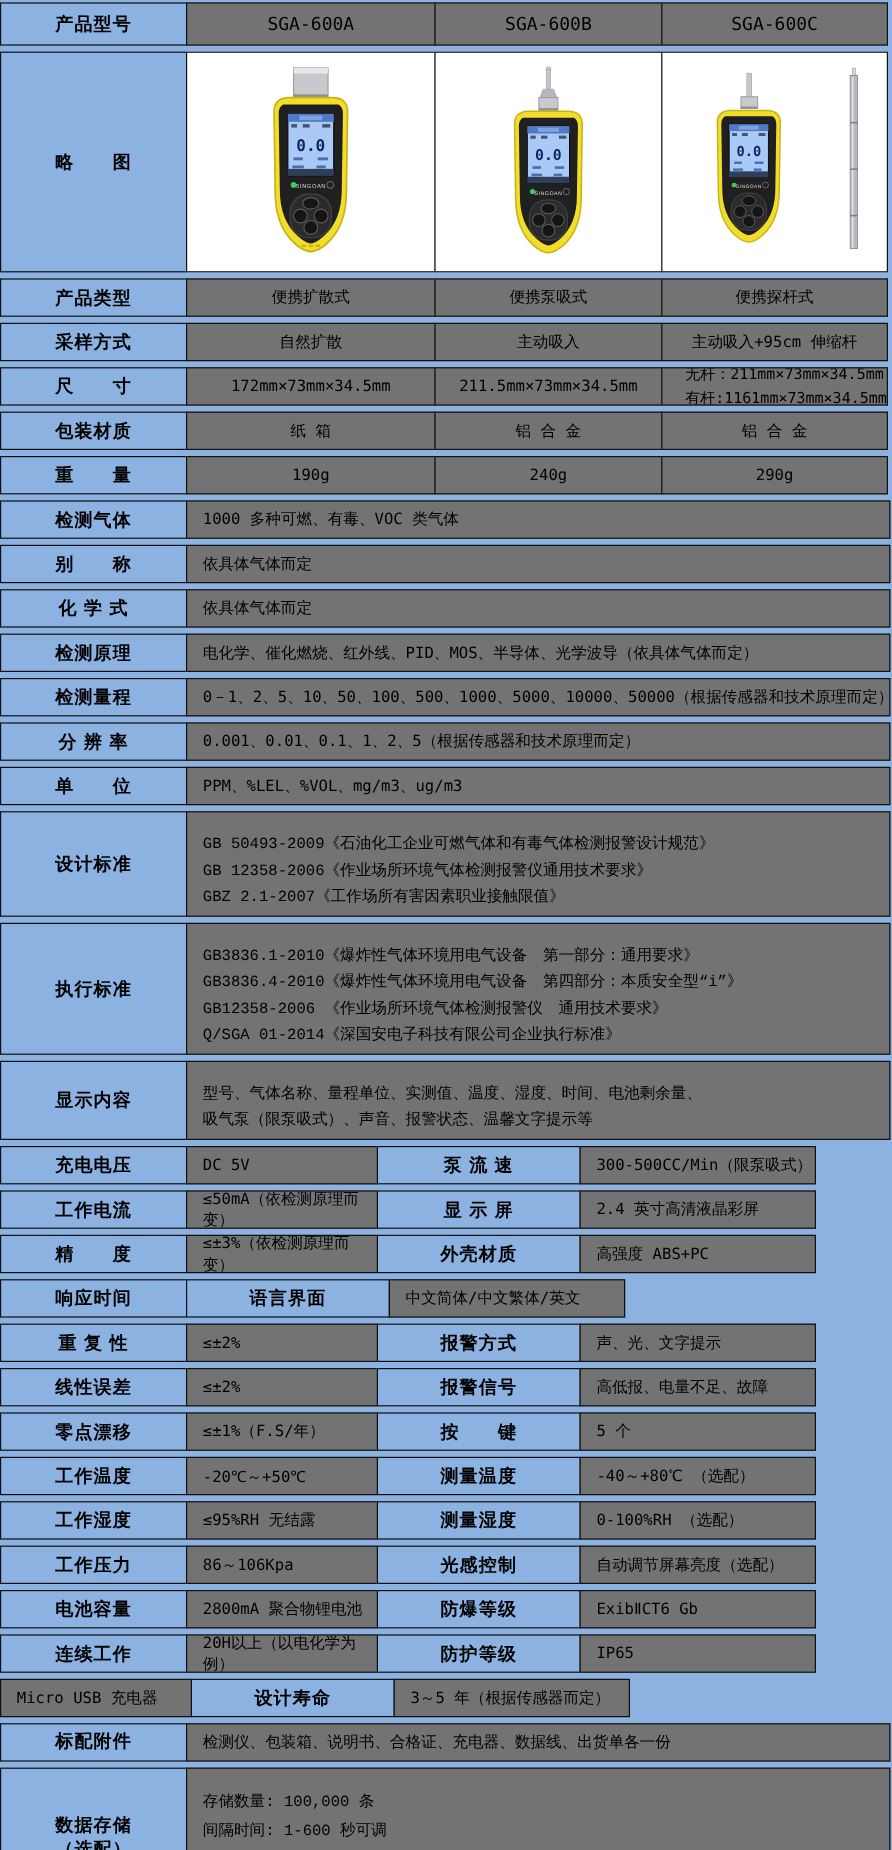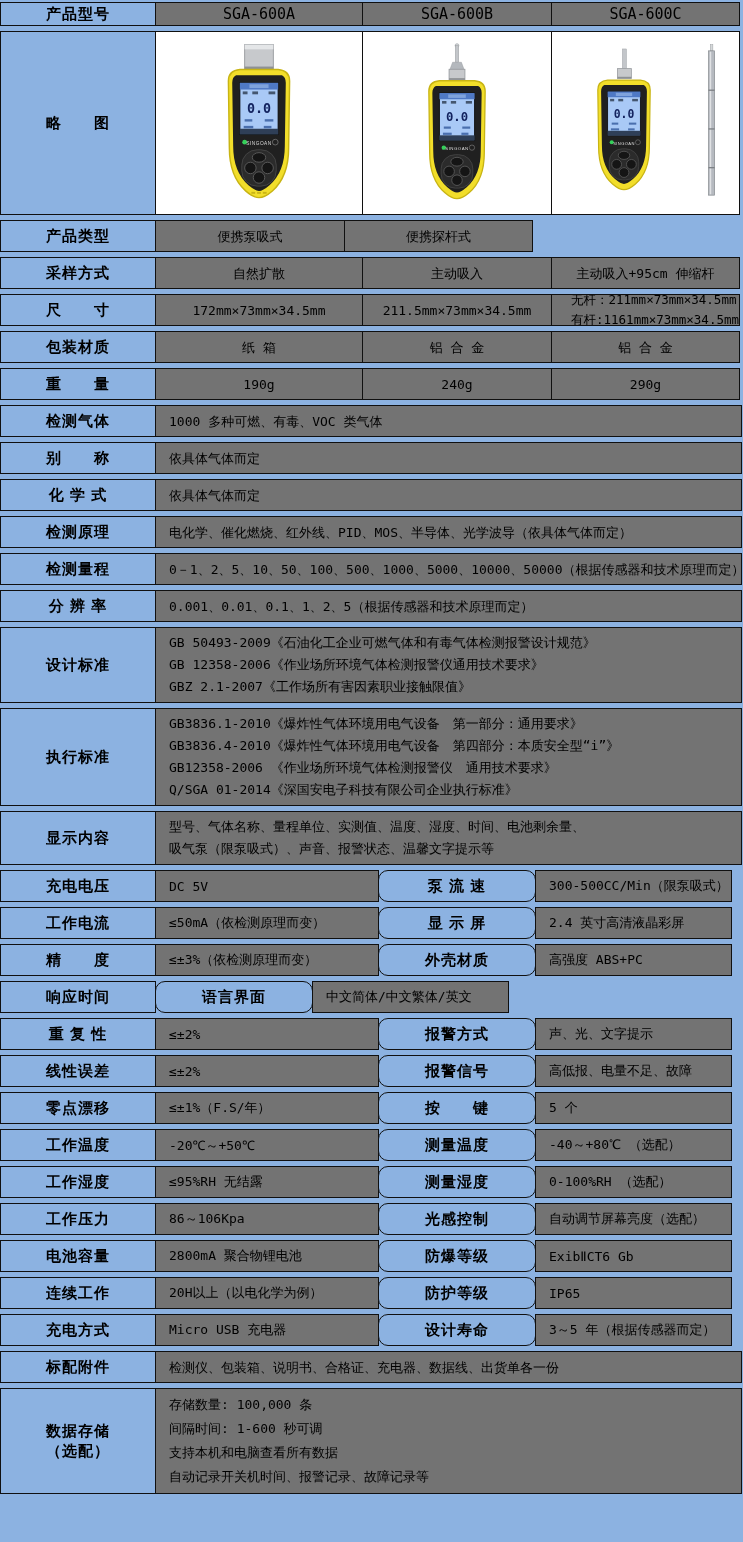--- a/index.html
+++ b/index.html
@@ -21,30 +21,30 @@
     font-size:13px;
   }
   .center{align-items:center;text-align:center;}
   .left{padding-left:13px;}
   .white{background:#FFFFFF;align-items:center;justify-content:center;}
   .w-label{width:156px;flex:none;}
   .w-p1{width:208px;flex:none;}
   .w-p2{width:190px;flex:none;}
   .w-p3{width:189px;flex:none;}
   .w-rest{width:587px;flex:none;}
-  .w-d1{width:224px;flex:none;}
-  .w-d2{width:158px;flex:none;border-radius:10px;}
+  .w-d1{width:160px;flex:none;}
+  .w-d2{width:170px;flex:none;}
   .w-d3{width:197px;flex:none;}
-  .r-header{height:24px;}
+  .r-header{height:36px;}
   .r-header .val{font-size:15px;}
   .r-sketch{height:184px;}
   .row-std{height:32px;}
   .row-tall{height:32px;}
   .line{line-height:21px;white-space:nowrap;}
-  .row-auto .val{padding-top:4px;padding-bottom:4px;}
+  .row-auto .val{padding-top:16px;padding-bottom:4px;font-family:Liberation Mono, monospace;}
   .row-auto .line{line-height:22px;}
   .lines-wide .line{line-height:24px;}
   .multiline{align-items:flex-start;text-align:left;padding-left:19px;font-size:12.5px;}
   .multiline .line{line-height:20px;}
   .lab .line{line-height:20px;white-space:nowrap;}
   svg{display:block;}
 </style>
 </head>
 <body>
 
@@ -166,20 +166,23 @@
           <rect x="171" y="98" width="7" height="1.5" fill="#7D8185"></rect>
           <rect x="171" y="142" width="7" height="1.5" fill="#7D8185"></rect>
         </g>
       </svg>
     </div>
   </div>
 
   <div id="product-rows">
       <div class="row row-std">
     <div class="cell lab w-label rl">产品类型</div>
+    <div class="cell val w-p1 center pv">
+          <div class="line">便携扩散式</div>
+        </div>
     <div class="cell val w-p2 center pv">
           <div class="line">便携泵吸式</div>
         </div>
     <div class="cell val w-p3 center pv">
           <div class="line">便携探杆式</div>
         </div>
   </div>
       <div class="row row-std">
     <div class="cell lab w-label rl">采样方式</div>
     <div class="cell val w-p1 center pv">
@@ -260,20 +263,26 @@
     <div class="cell val w-rest left fv">
           <div class="line">0－1、2、5、10、50、100、500、1000、5000、10000、50000（根据传感器和技术原理而定）</div>
         </div>
   </div>
       <div class="row row-std">
     <div class="cell lab w-label rl">分 辨 率</div>
     <div class="cell val w-rest left fv">
           <div class="line">0.001、0.01、0.1、1、2、5（根据传感器和技术原理而定）</div>
         </div>
   </div>
+      <div class="row row-std">
+    <div class="cell lab w-label rl">单　　位</div>
+    <div class="cell val w-rest left fv">
+          <div class="line">PPM、%LEL、%VOL、mg/m3、ug/m3</div>
+        </div>
+  </div>
       <div class="row row-auto">
     <div class="cell lab w-label rl">设计标准</div>
     <div class="cell val w-rest left fv">
           <div class="line">GB 50493-2009《石油化工企业可燃气体和有毒气体检测报警设计规范》</div>
           <div class="line">GB 12358-2006《作业场所环境气体检测报警仪通用技术要求》</div>
           <div class="line">GBZ 2.1-2007《工作场所有害因素职业接触限值》</div>
         </div>
   </div>
       <div class="row row-auto">
     <div class="cell lab w-label rl">执行标准</div>
@@ -358,21 +367,20 @@
     <div class="cell lab w-d2 c3">防爆等级</div>
     <div class="cell val w-d3 left c4">ExibⅡCT6 Gb</div>
   </div>
       <div class="row row-std">
     <div class="cell lab w-label c1">连续工作</div>
     <div class="cell val w-d1 left c2">20H以上（以电化学为例）</div>
     <div class="cell lab w-d2 c3">防护等级</div>
     <div class="cell val w-d3 left c4">IP65</div>
   </div>
       <div class="row row-std">
-    <div class="cell lab w-label c1">充电方式</div>
     <div class="cell val w-d1 left c2">Micro USB 充电器</div>
     <div class="cell lab w-d2 c3">设计寿命</div>
     <div class="cell val w-d3 left c4">3～5 年（根据传感器而定）</div>
   </div>
     </div>
   <div id="bottom-rows">
       <div class="row row-std">
     <div class="cell lab w-label rl">
           <div class="line">标配附件</div>
         </div>

